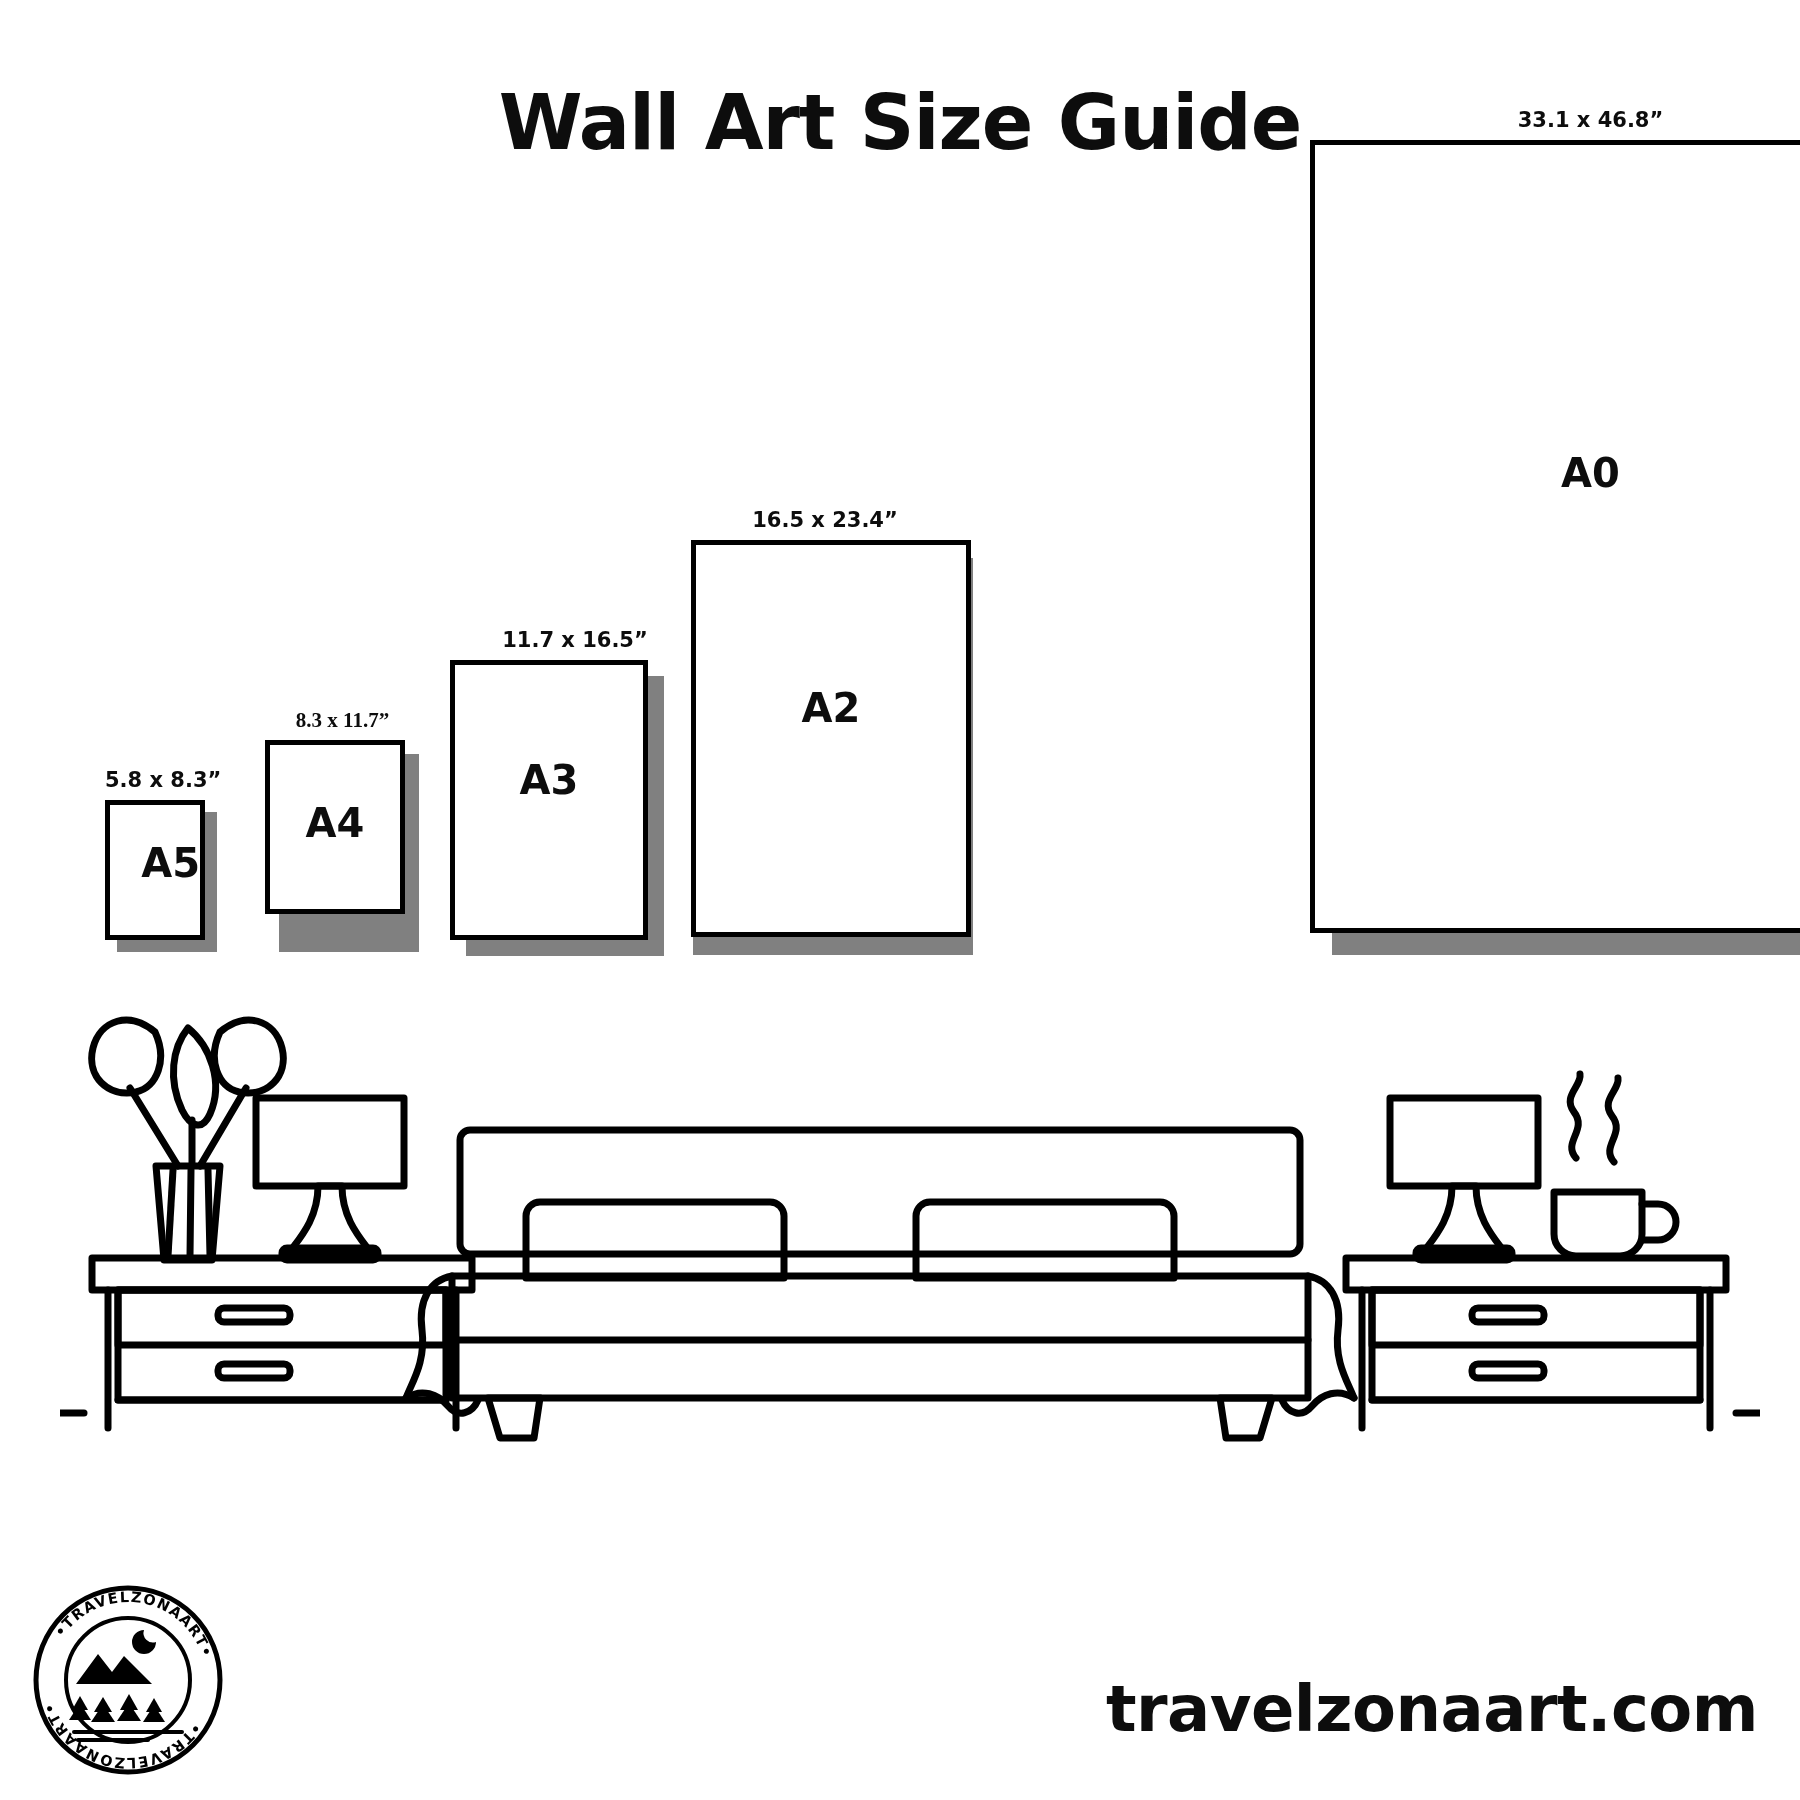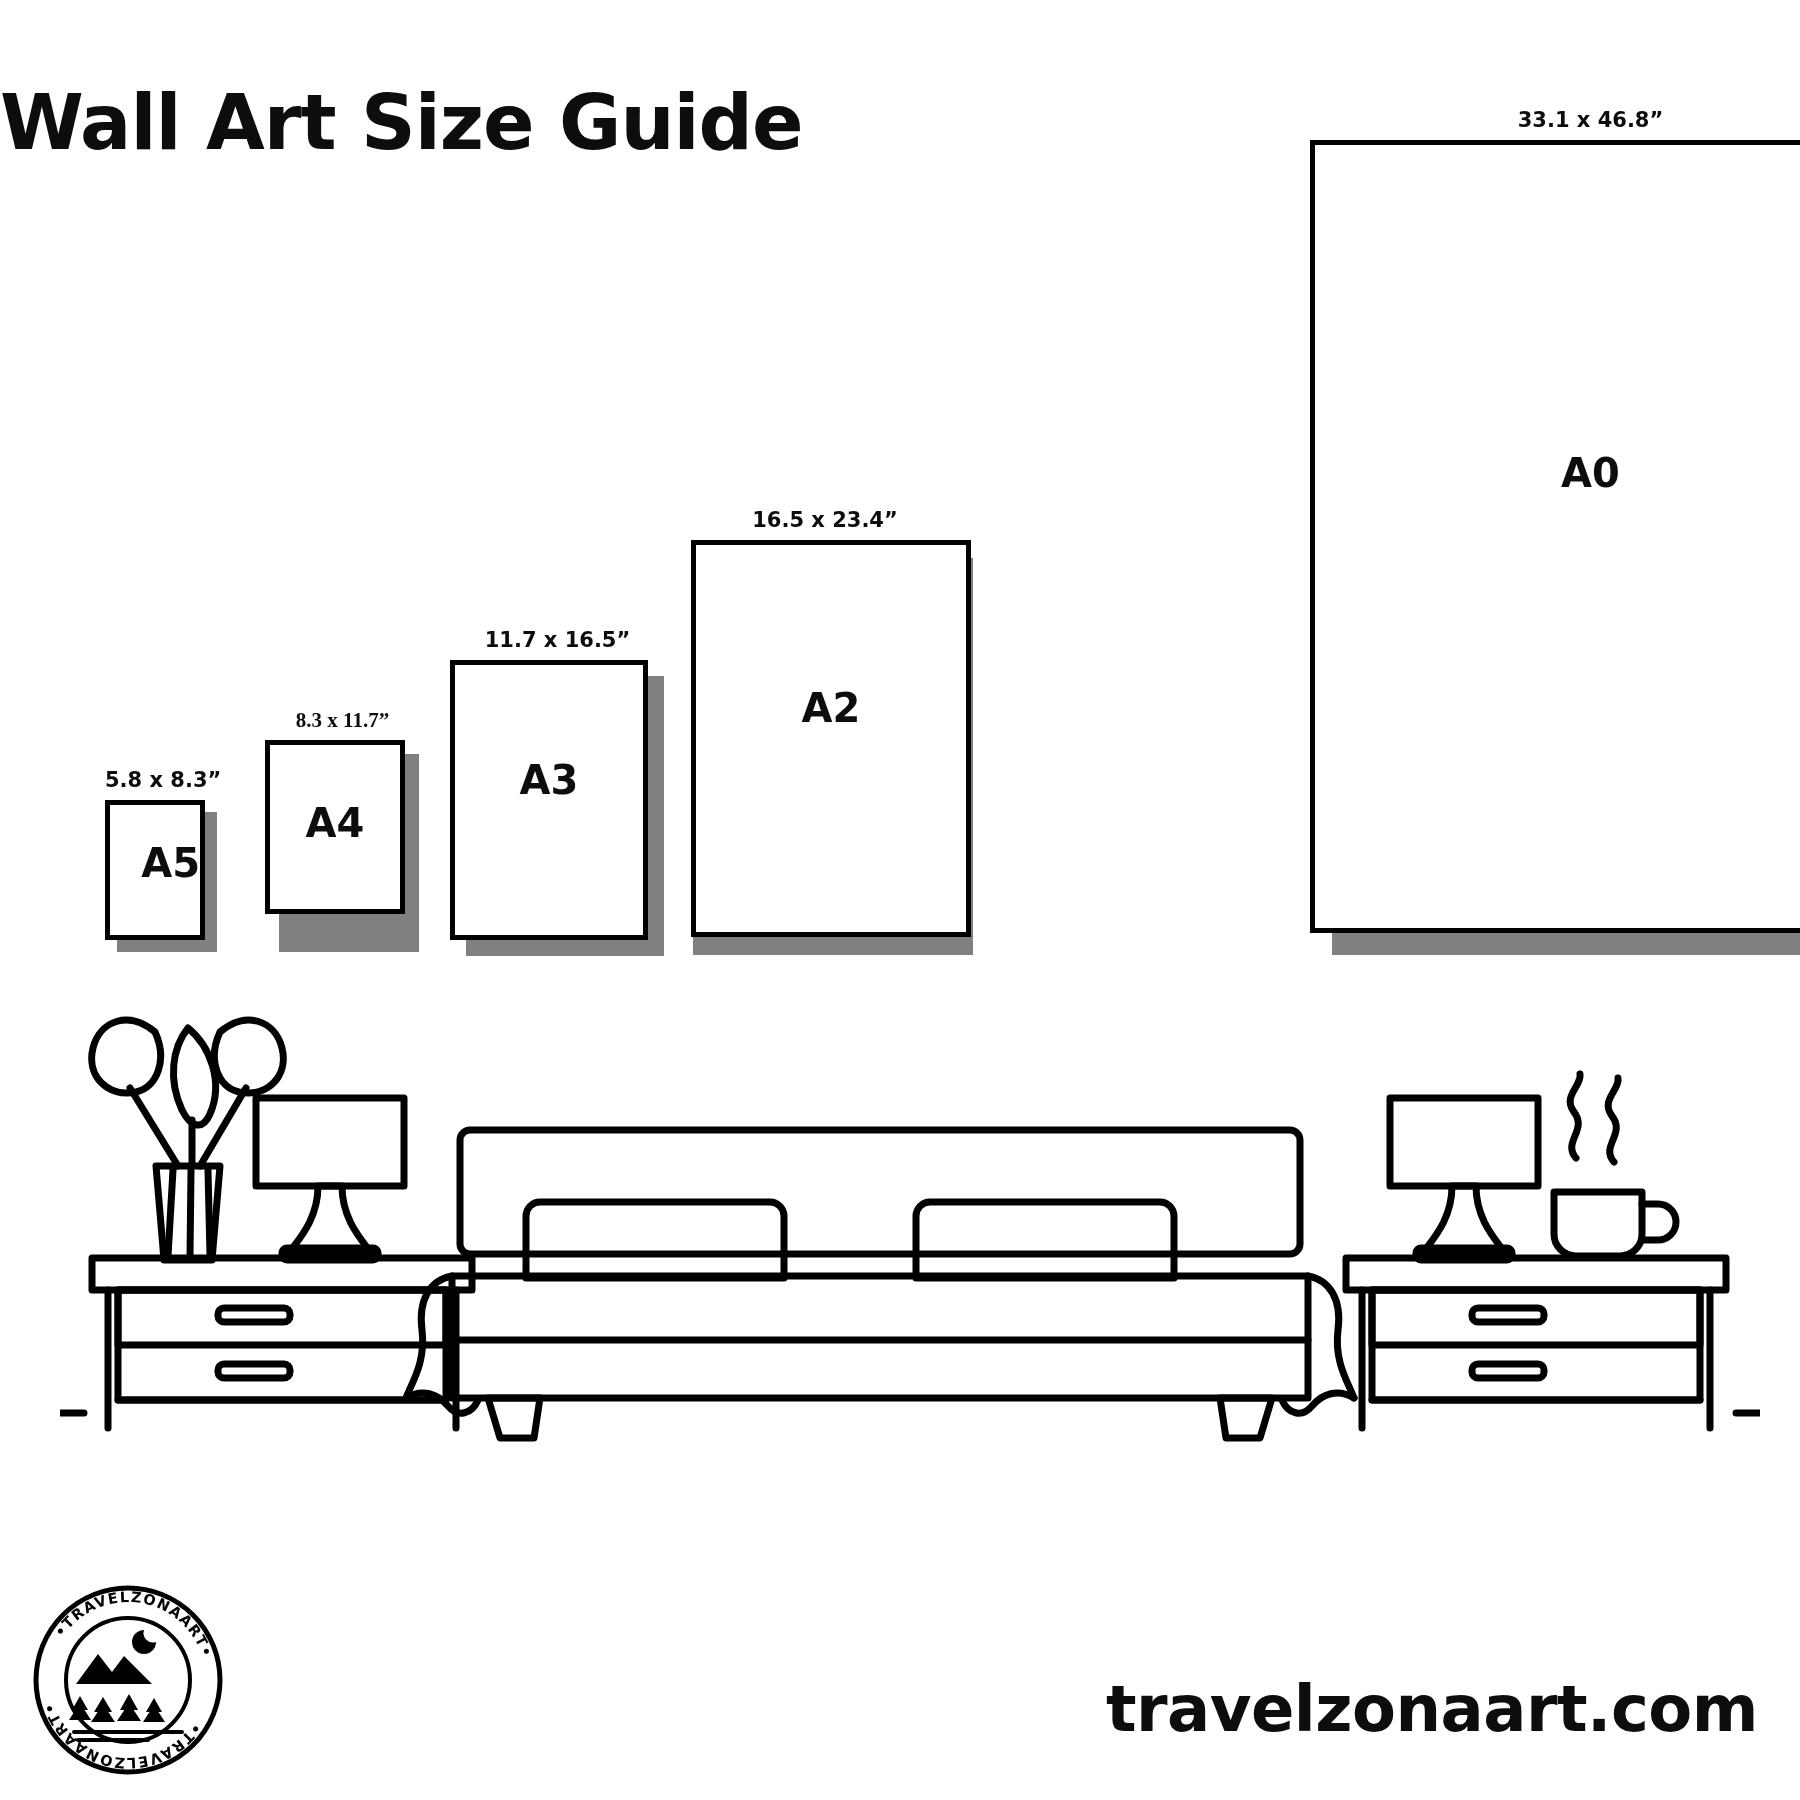--- a/index.html
+++ b/index.html
@@ -14,21 +14,21 @@
     overflow: hidden;
     font-family: "DejaVu Sans", "Liberation Sans", sans-serif;
     color: #000000;
   }
 
   #page-title {
     position: absolute;
     top: 78px;
     left: 0;
     width: 1800px;
-    text-align: left;
+    text-align: center;
     font-size: 76px;
     font-weight: bold;
     letter-spacing: -1px;
     color: #0d0d0d;
   }
 
   
   #frames-row {
     position: absolute;
     left: 0;
@@ -114,21 +114,21 @@
   </div>
 
   <div class="frame-group" style="left:265px; width:155px; height:240px;">
     <div class="frame-dim" style="top:-32px;font-family:Liberation Serif, serif;">8.3 x 11.7”</div>
     <div class="frame-shadow" style="left:14px; top:14px; width:140px; height:198px;"></div>
     <div class="frame-box" style="left:0px; top:0px; width:140px; height:174px;">
       <div class="frame-label" style="top:55px;">A4</div>
     </div>
   </div>
 
-  <div class="frame-group" style="left:450px; width:215px; height:320px;">
+  <div class="frame-group" style="left:450px; width:215px; height:320px;padding-left:35px;">
     <div class="frame-dim" style="top:-32px;">11.7 x 16.5”</div>
     <div class="frame-shadow" style="left:16px; top:16px; width:198px; height:280px;"></div>
     <div class="frame-box" style="left:0px; top:0px; width:198px; height:280px;">
       <div class="frame-label" style="top:92px;">A3</div>
     </div>
   </div>
 
   <div class="frame-group" style="left:660px; width:300px; height:440px;margin-left:15px;">
     <div class="frame-dim" style="top:-32px;">16.5 x 23.4”</div>
     <div class="frame-shadow" style="left:18px; top:18px; width:280px; height:397px;"></div>

